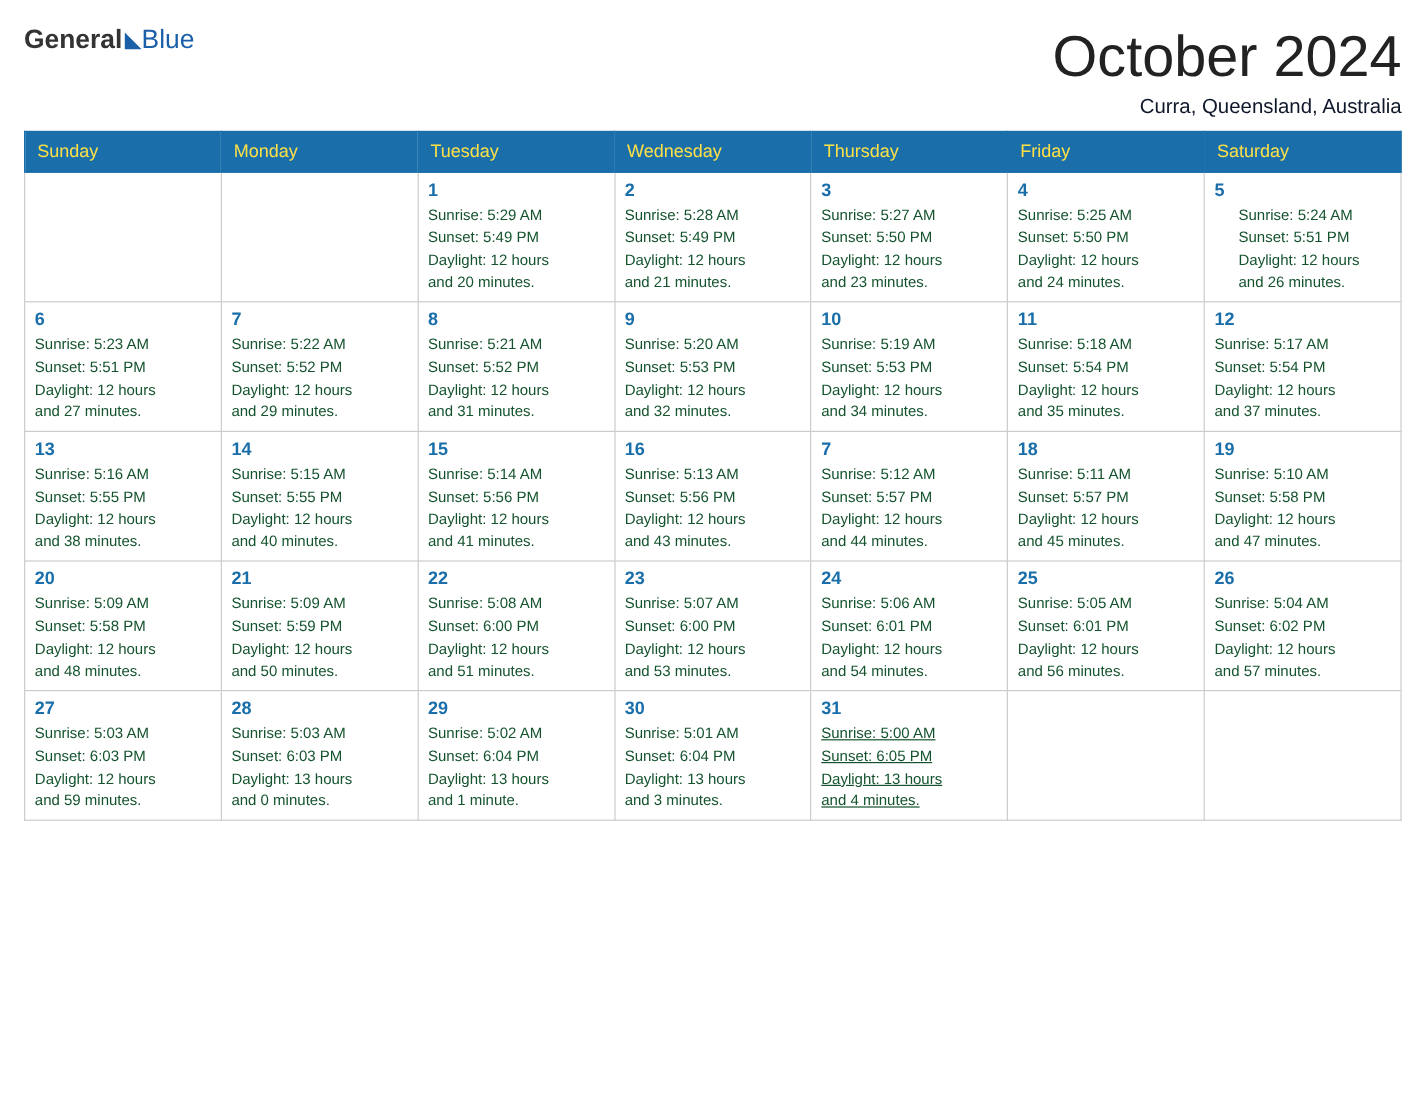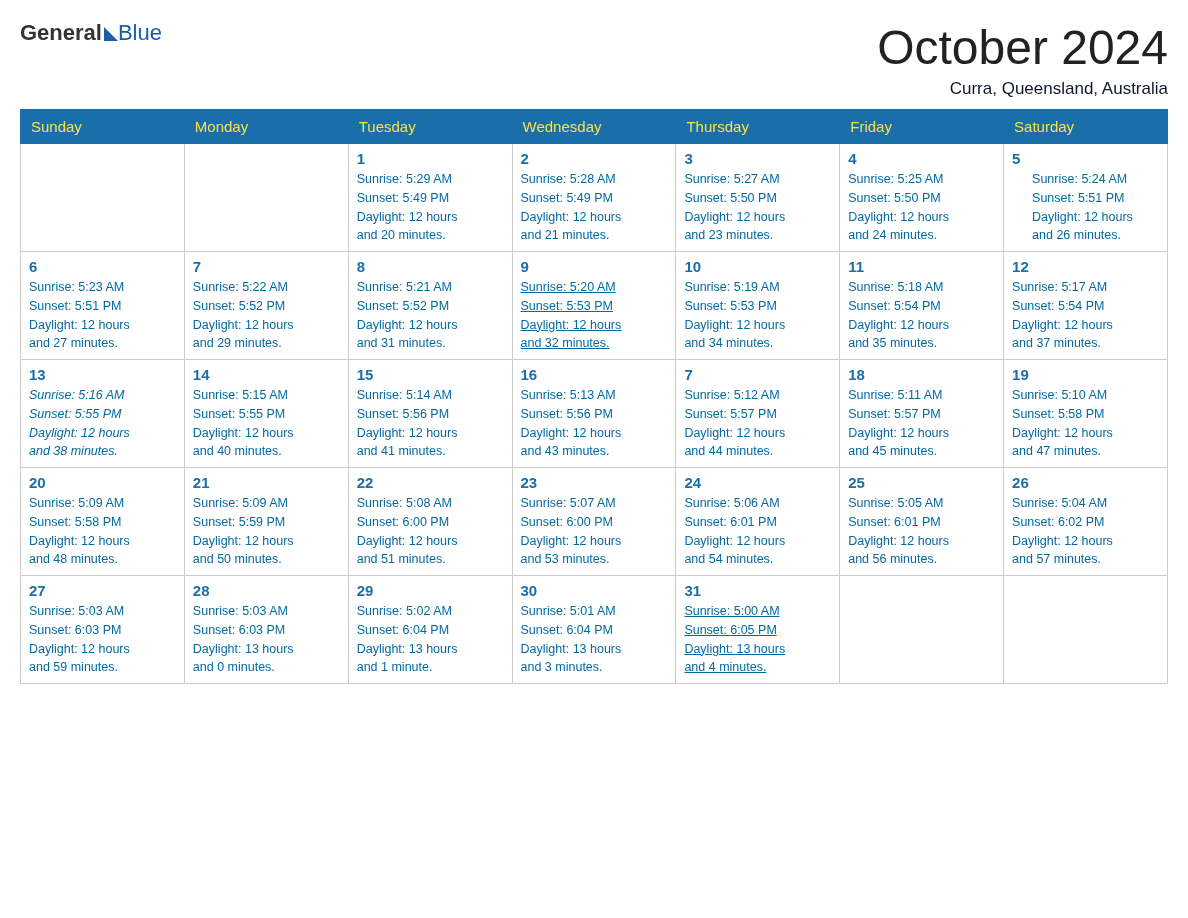--- a/index.html
+++ b/index.html
@@ -71,21 +71,21 @@
       color: #333;
       min-height: 90px;
     }
     .day-number {
       font-size: 15px;
       color: #1a6faa;
       font-weight: bold;
       margin-bottom: 3px;
     }
     .day-info {
-      color: #0369a1;
+      color: #14532d;
       font-size: 12.5px;
       line-height: 1.5;
     }
     .empty-cell {
       background: #fff;
     }
     .logo-wrapper {
       display: flex;
       flex-direction: row;
     }
@@ -180,21 +180,21 @@
         </td>
         <td>
           <div class="day-number">8</div>
           <div class="day-info" style="white-space: pre-line;">Sunrise: 5:21 AM
 Sunset: 5:52 PM
 Daylight: 12 hours
 and 31 minutes.</div>
         </td>
         <td>
           <div class="day-number">9</div>
-          <div class="day-info" style="white-space: pre-line; text-decoration: underline;">Sunrise: 5:20 AM
+          <div class="day-info" style="white-space: pre-line;">Sunrise: 5:20 AM
 Sunset: 5:53 PM
 Daylight: 12 hours
 and 32 minutes.</div>
         </td>
         <td>
           <div class="day-number">10</div>
           <div class="day-info" style="white-space: pre-line;">Sunrise: 5:19 AM
 Sunset: 5:53 PM
 Daylight: 12 hours
 and 34 minutes.</div>
@@ -210,21 +210,21 @@
           <div class="day-number">12</div>
           <div class="day-info" style="white-space: pre-line;">Sunrise: 5:17 AM
 Sunset: 5:54 PM
 Daylight: 12 hours
 and 37 minutes.</div>
         </td>
       </tr>
       <tr>
         <td>
           <div class="day-number">13</div>
-          <div class="day-info" style="white-space: pre-line; font-style: italic;">Sunrise: 5:16 AM
+          <div class="day-info" style="white-space: pre-line;">Sunrise: 5:16 AM
 Sunset: 5:55 PM
 Daylight: 12 hours
 and 38 minutes.</div>
         </td>
         <td>
           <div class="day-number">14</div>
           <div class="day-info" style="white-space: pre-line;">Sunrise: 5:15 AM
 Sunset: 5:55 PM
 Daylight: 12 hours
 and 40 minutes.</div>

